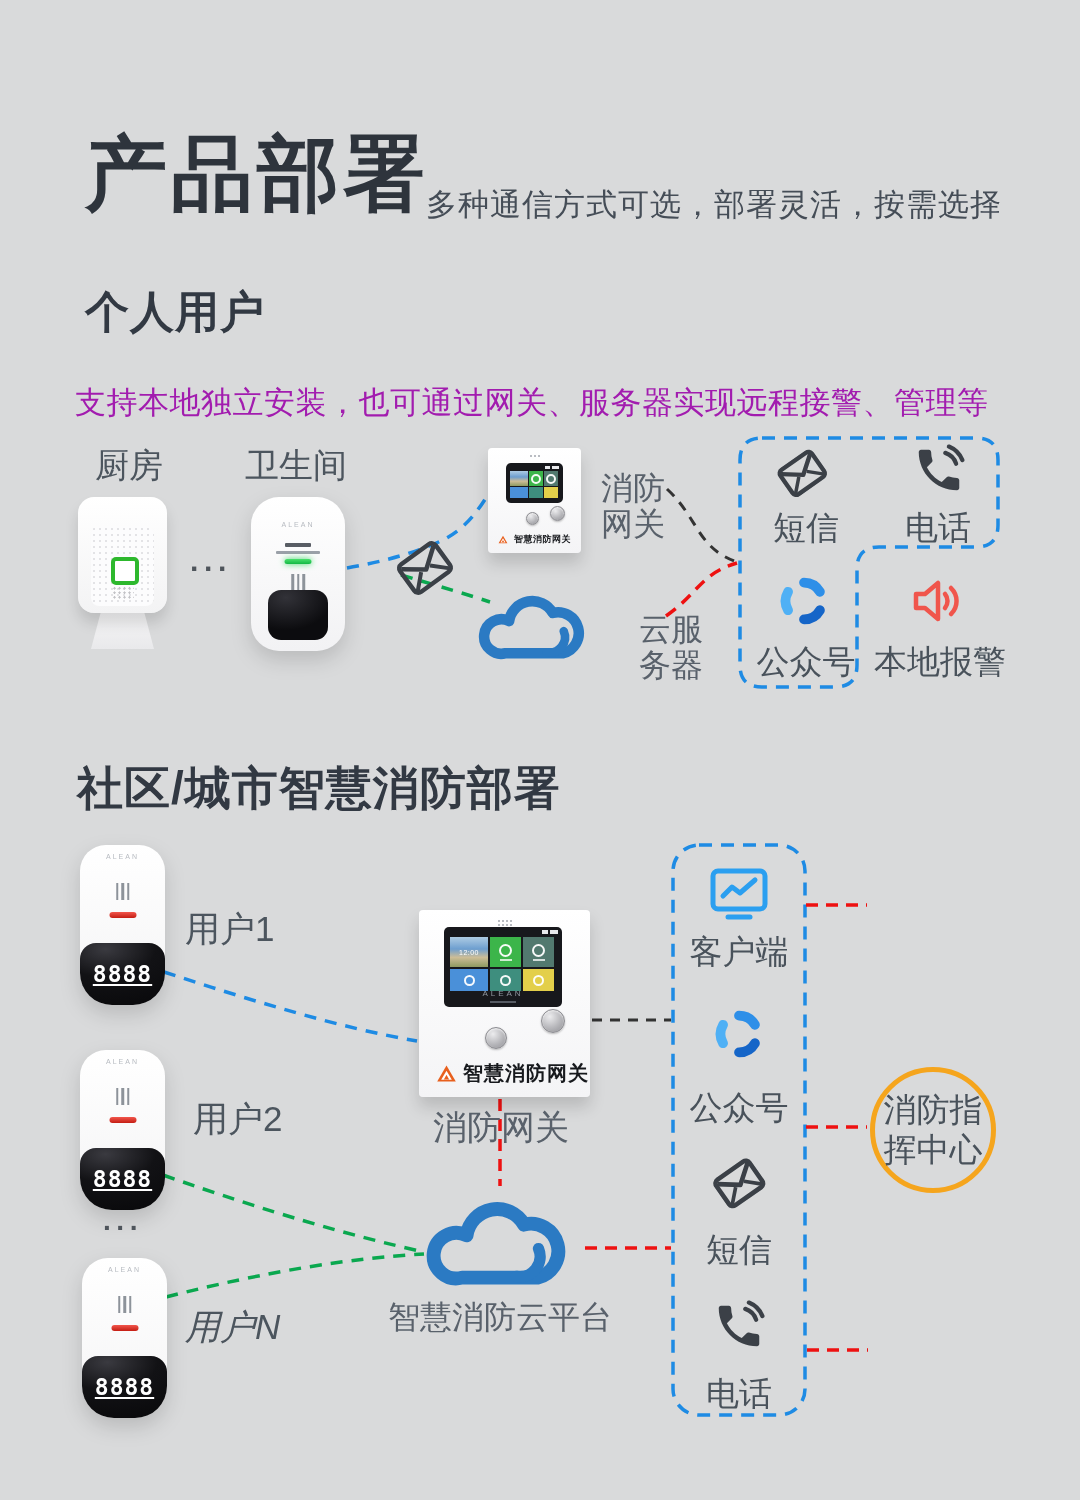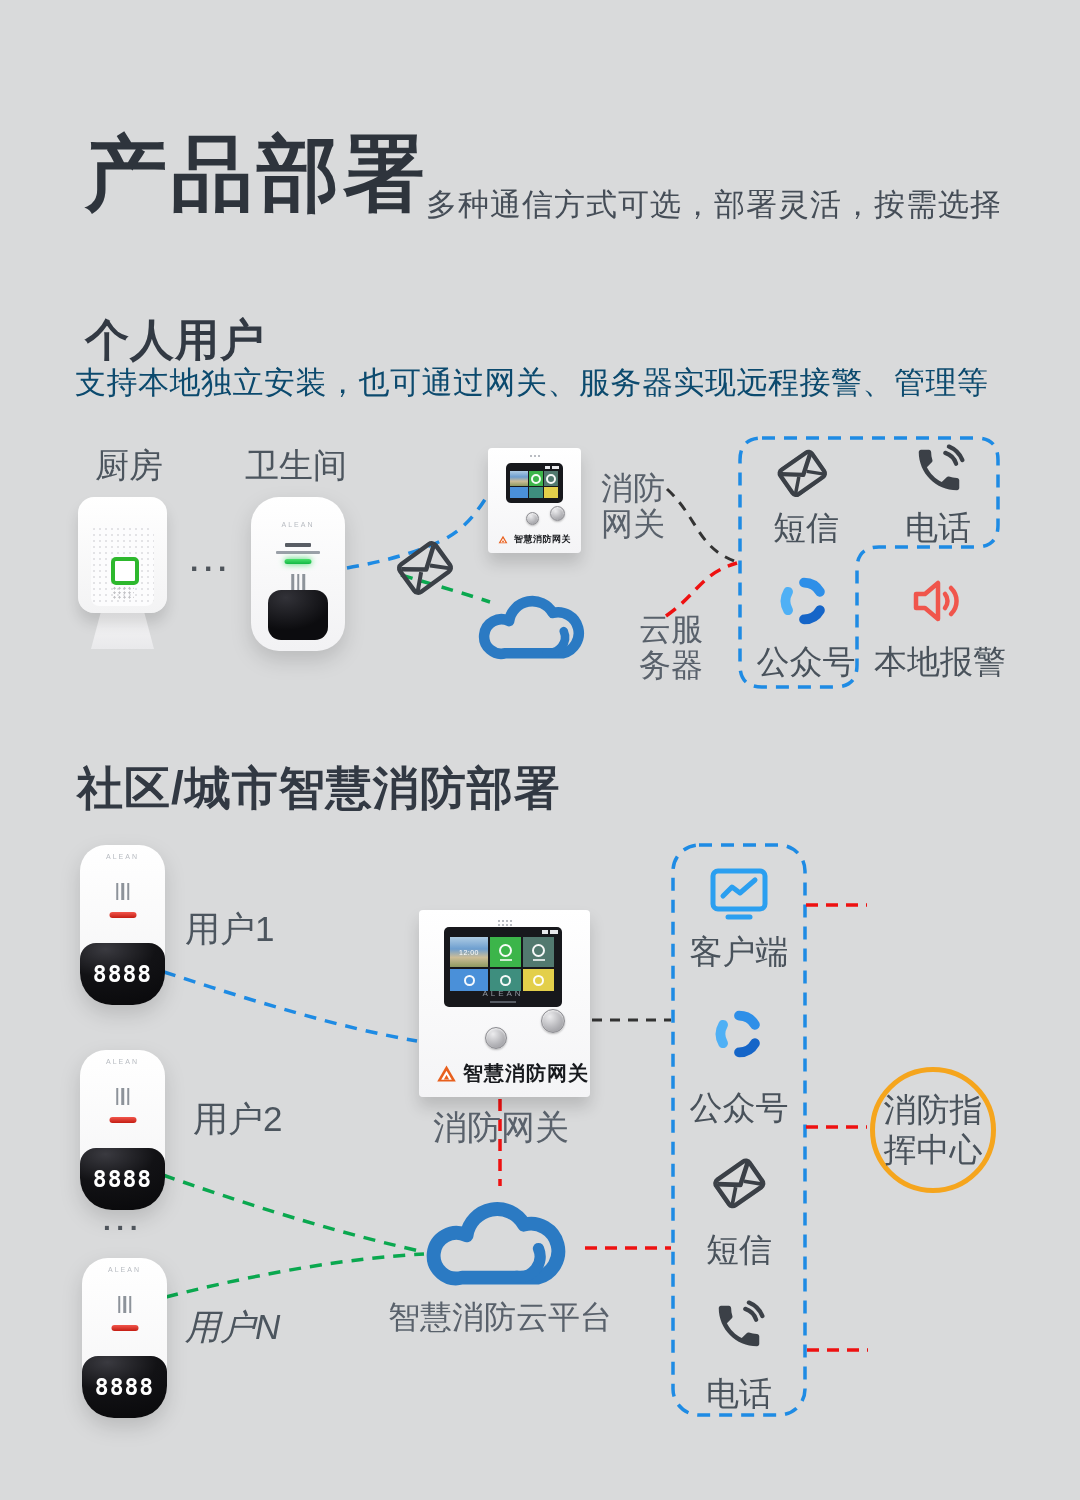--- a/index.html
+++ b/index.html
@@ -6,21 +6,21 @@
   body{font-family:"Liberation Sans", sans-serif; background:#c9c9cb;}
   #canvas{position:relative; width:1080px; height:1500px; background:#d9dadb; overflow:hidden; margin:0 auto;}
   .abs{position:absolute;}
   #wires{position:absolute; left:0; top:0; z-index:1;}
   .layer{position:absolute; left:0; top:0; width:100%; height:100%; z-index:2;}
 
   
   .page-title{font-size:82px; font-weight:900; color:#2e343c; letter-spacing:4px; line-height:1;}
   .page-sub{font-size:31px; color:#454d57; letter-spacing:1px;}
   .sec-head{font-size:44px; font-weight:800; color:#323943; letter-spacing:1px;}
-  .body-text{font-size:31px; color:#0c4a6e; letter-spacing:0.5px;}
+  .body-text{font-size:31px; color:#a21caf; letter-spacing:0.5px;margin-top:20px;}
   .dev-lbl{font-size:34px; color:#4c555e; white-space:nowrap;}
   .node-lbl{font-size:32px; color:#59616b; line-height:1.12; white-space:nowrap;}
   .chan-lbl{font-size:33px; color:#49525b; text-align:center; white-space:nowrap;}
   .dots{font-size:30px; font-weight:bold; color:#4e545b; letter-spacing:4px;}
 
   
   .target{width:116px; height:116px; border:5px solid #f5a51d; border-radius:50%;
     display:flex; flex-direction:column; align-items:center; justify-content:center;
     font-size:33px; color:#49525b; line-height:1.2; text-align:center;}
 
@@ -30,21 +30,21 @@
     border-radius:26px 26px 32px 32px;}
   .brandtxt{position:absolute; width:100%; text-align:center; font-size:7px; letter-spacing:2px; color:#b7bbc1;}
   .vbars{position:absolute; left:50%; transform:translateX(-50%); display:flex; gap:3px;}
   .vbars i{display:block; width:2.5px; height:17px; background:#8d939a;}
   .redbar{position:absolute; left:50%; transform:translateX(-50%); width:27px; height:6px; border-radius:3px;
     background:linear-gradient(180deg,#f2564c,#c41d13);}
   .uscreen{position:absolute; left:0; top:98px; width:100%; height:62px;
     border-radius:16px 16px 32px 32px;
     background:radial-gradient(130% 100% at 30% 10%, #3a3a40 0%, #121215 45%, #09090b 100%);
     display:flex; align-items:center; justify-content:center;}
-  .lcd{font-family:"DejaVu Sans Mono", monospace; font-weight:bold; font-size:23px; color:#ffffff; letter-spacing:1px;}
+  .lcd{font-family:"DejaVu Sans Mono", monospace; font-weight:bold; font-size:23px; color:#ffffff; letter-spacing:1px;text-decoration:underline;}
 
   
   .kbody{position:absolute; left:0; top:0; width:89px; height:116px; background:linear-gradient(180deg,#ffffff,#f3f3f4);
     border-radius:16px; box-shadow:0 10px 14px rgba(0,0,0,0.13);}
   .kpanel{position:absolute; left:13px; top:29px; width:63px; height:80px; border-radius:8px; background:#fcfcfd;
     background-image:radial-gradient(circle, #e3e3e6 1px, transparent 1.3px); background-size:6px 6px;}
   .ksquare{position:absolute; left:33px; top:60px; width:20px; height:20px; border:4px solid #2db82d; border-radius:5px; background:#fff;}
   .kspeaker{position:absolute; left:34px; top:89px; width:22px; height:13px;
     background-image:radial-gradient(circle, #c2c2c6 1.1px, transparent 1.3px); background-size:5px 4.5px;}
   .kbase{position:absolute; left:13px; top:114px; width:63px; height:38px;
@@ -108,21 +108,21 @@
     <path d="M 806 905 H 867" fill="none" stroke="#ee1111" stroke-width="3.5" stroke-dasharray="12 8"></path>
     <path d="M 806 1127 H 867" fill="none" stroke="#ee1111" stroke-width="3.5" stroke-dasharray="12 8"></path>
     <path d="M 807 1350 H 868" fill="none" stroke="#ee1111" stroke-width="3.5" stroke-dasharray="12 8"></path>
   </svg>
 
   <div class="layer">
 
     <div class="abs page-title" style="left:85px; top:133px;">产品部署</div>
     <div class="abs page-sub" style="left:426px; top:184px;">多种通信方式可选，部署灵活，按需选择</div>
 
-    <div class="abs sec-head" style="left:85px; top:283px;margin-top:28px;">个人用户</div>
+    <div class="abs sec-head" style="left:85px; top:283px;">个人用户</div>
     <div class="abs body-text" style="left:75px; top:362px;">支持本地独立安装，也可通过网关、服务器实现远程接警、管理等</div>
 
     <div class="abs dev-lbl" style="left:95px; top:443px;">厨房</div>
     <div class="abs dev-lbl" style="left:245px; top:443px;">卫生间</div>
 
     <div class="abs" style="left:78px; top:497px; width:89px; height:156px;">
       <div class="kbase"></div>
       <div class="kbody">
         <div class="kpanel"></div>
         <div class="ksquare"></div>

